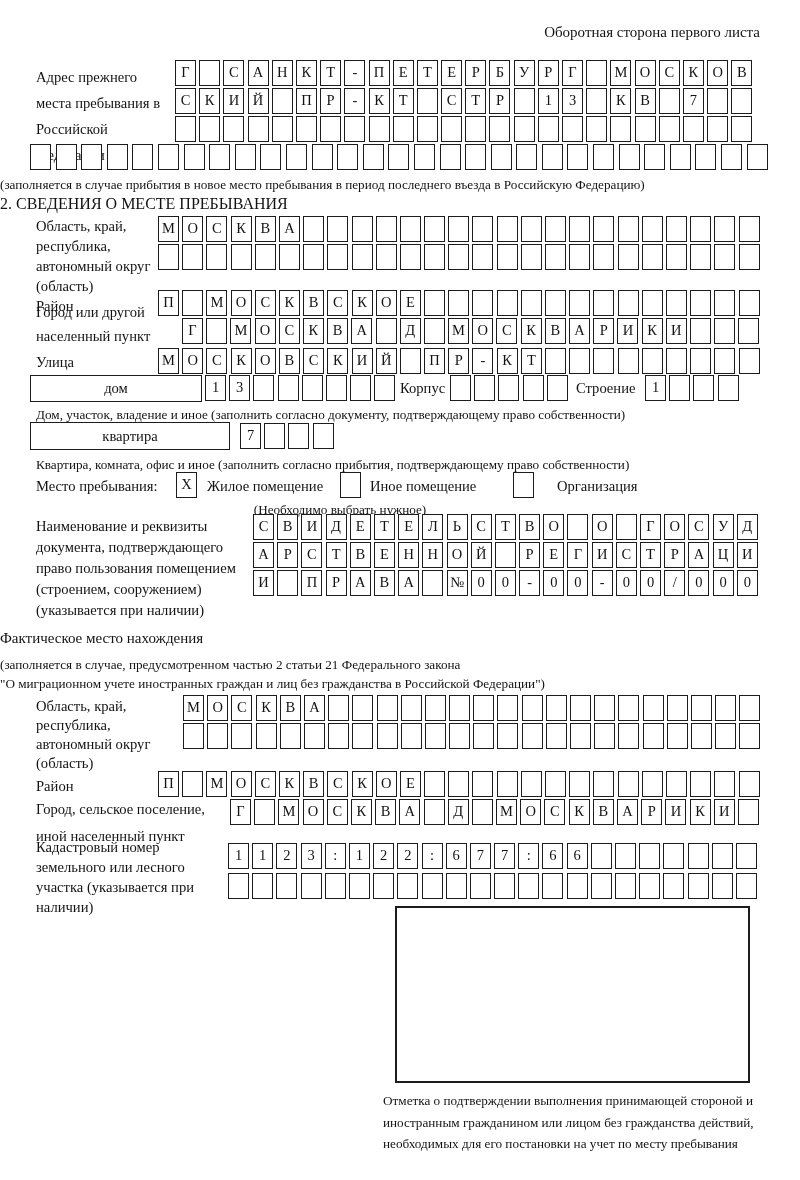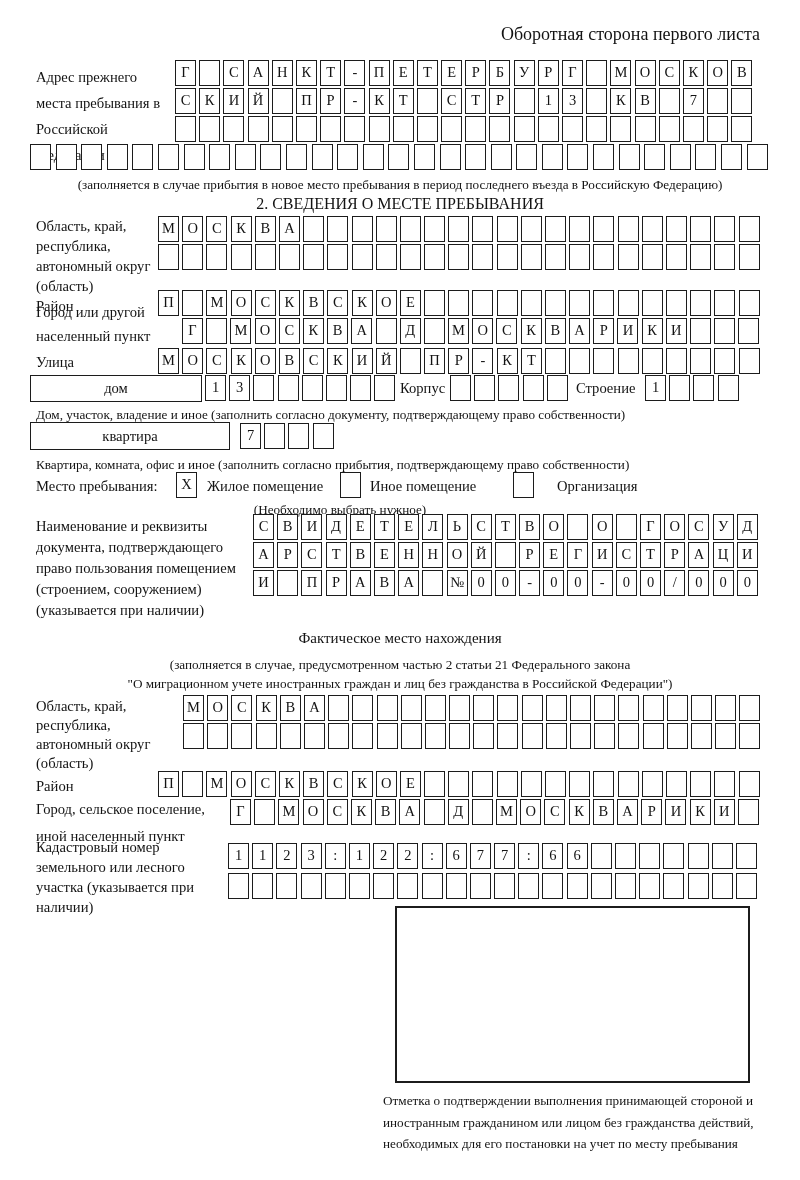--- a/index.html
+++ b/index.html
@@ -5,26 +5,26 @@
   *{box-sizing:border-box;margin:0;padding:0}
   html,body{background:#fff}
   .page{position:relative;width:800px;height:1180px;background:#fff;
         font-family:"Liberation Serif",serif;color:#131313;overflow:hidden}
   .cellrow{position:absolute;display:flex;gap:3.2px}
   .cellrow.wide{gap:4.6px}
   .cell{flex:none;width:21px;height:26px;border:1.6px solid #1c1c1c;
         font-size:14.5px;line-height:22px;text-align:center;background:#fff}
   .flabel{position:absolute;font-size:14.6px;line-height:21px}
   .small{position:absolute;font-size:13.2px;line-height:17px}
-  .center{left:0;width:800px;text-align:center}
+  .center{left:0;width:800px;}
   .boxlabel{position:absolute;border:1.6px solid #1c1c1c;display:flex;
             align-items:center;justify-content:center;font-size:14.6px;background:#fff}
   .title{position:absolute;font-weight:normal}
   .stamp{position:absolute;border:2px solid #1c1c1c;background:#fff}
-  .hdr{position:absolute;font-size:18px}
+  .hdr{position:absolute;font-size:15px}
 </style>
 </head>
 <body>
 
 <div class="page">
 
   <div class="hdr" style="top:24px;right:40px">Оборотная сторона первого листа</div>
 
   <div class="flabel" style="left:36px;top:64px;width:140px;line-height:26px">Адрес прежнего места пребывания в Российской Федерации</div>
   <div class="cellrow" style="left:175px;top:60px">

